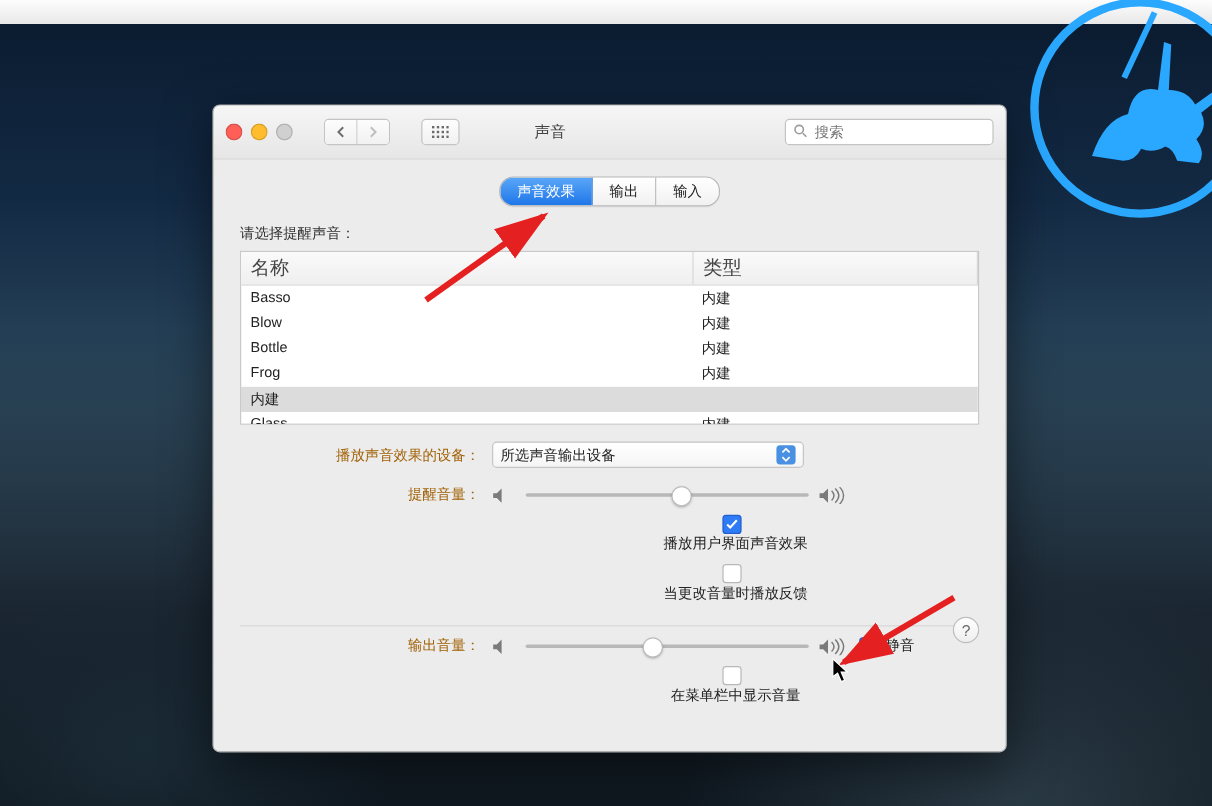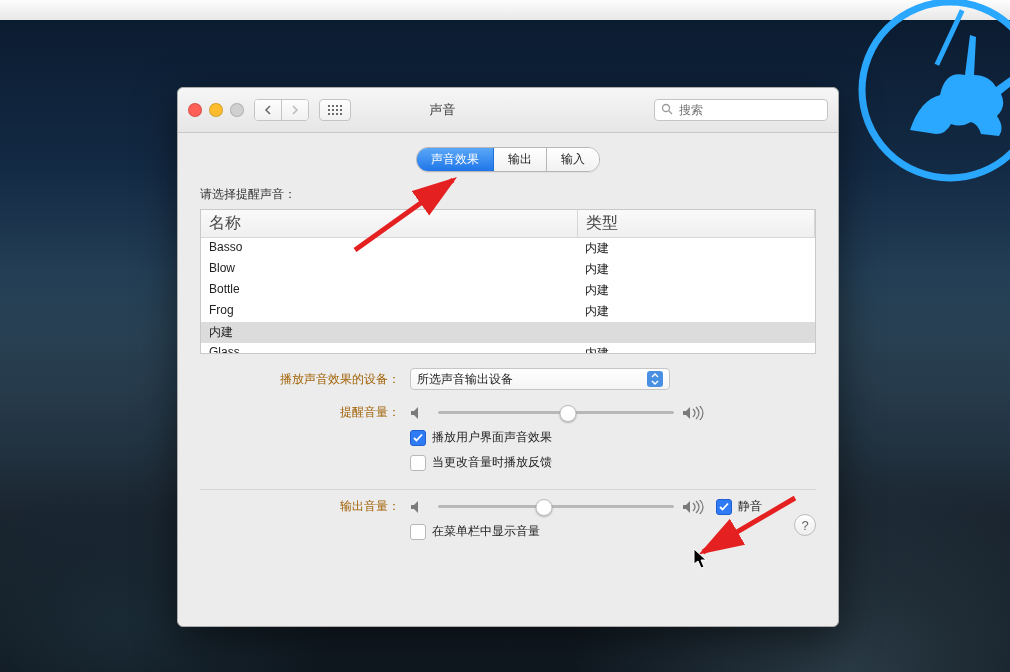--- a/index.html
+++ b/index.html
@@ -6,21 +6,21 @@
   .desktop{position:relative;width:1010px;height:672px;background:linear-gradient(180deg,#0a1a2e 0%,#132a44 25%,#2d4a5f 50%,#3a5a6f 75%,#2a3a4a 100%);}
   .menubar{position:absolute;top:0;left:0;right:0;height:20px;background:linear-gradient(#fdfdfd,#e8e8e8);}
   .mountain{position:absolute;left:0;bottom:0;right:0;height:400px;background:
     radial-gradient(ellipse 300px 200px at 120px 350px,#1a2a35 0%,transparent 70%),
     radial-gradient(ellipse 400px 280px at 850px 400px,#2a3a45 0%,transparent 70%),
     linear-gradient(180deg,transparent 0%,#1a2530 60%,#0f1820 100%);}
   .horseman{position:absolute;top:-10px;right:-40px;width:200px;height:200px;}
   .horseman svg{width:100%;height:100%;}
 
   .window{position:absolute;left:177px;top:87px;width:660px;height:538px;background:#ececec;border:1px solid #acacac;border-radius:6px;box-shadow:0 12px 40px rgba(0,0,0,.5);}
-  .titlebar{height:44px;background:linear-gradient(#f6f6f6,#e6e6e6);border-bottom:1px solid #c8c8c8;border-radius:6px 6px 0 0;display:flex;align-items:center;padding:0 10px;gap:10px;}
+  .titlebar{height:44px;background:linear-gradient(#f6f6f6,#e6e6e6);border-bottom:1px solid #c8c8c8;border-radius:6px 6px 0 0;display:flex;align-items:center;padding:0 10px;gap:26px;}
   .traffic{display:flex;gap:7px;}
   .tl{width:12px;height:12px;border-radius:50%;border:0.5px solid rgba(0,0,0,.15);}
   .tl.r{background:#ff5f57;} .tl.y{background:#febc2e;} .tl.g{background:#d0d0d0;}
   .navseg{display:flex;border:1px solid #c4c4c4;border-radius:4px;overflow:hidden;background:#fff;}
   .navbtn{width:26px;height:20px;display:flex;align-items:center;justify-content:center;border-right:1px solid #c4c4c4;background:linear-gradient(#fdfdfd,#f1f1f1);cursor:pointer;}
   .navbtn:last-child{border-right:none;}
   .gridbtn{width:30px;height:20px;border:1px solid #c4c4c4;border-radius:4px;background:linear-gradient(#fdfdfd,#f1f1f1);display:flex;align-items:center;justify-content:center;cursor:pointer;}
   .title{flex:1;text-align:center;font-size:13px;color:#444;margin-left:-120px;}
   .search{width:160px;height:20px;border:1px solid #c4c4c4;border-radius:4px;background:#fff;display:flex;align-items:center;padding:0 6px;color:#999;gap:4px;}
   .search input{border:none;outline:none;flex:1;font-size:12px;background:transparent;color:#c2410c;}
@@ -48,21 +48,21 @@
   .formrow .lbl{flex:0 0 200px;text-align:right;padding-right:10px;color:#a16207;font-family:Liberation Serif, serif;}
   .formrow .ctl{flex:0 0 300px;display:flex;align-items:center;gap:8px;border-radius:11px;}
   .select{flex:1;height:20px;border:1px solid #c6c6c6;border-radius:4px;background:linear-gradient(#fff,#f5f5f5);display:flex;align-items:center;padding:0 6px;justify-content:space-between;cursor:pointer;}
   .select .arr{width:16px;height:16px;background:#4a90e2;border-radius:3px;display:flex;flex-direction:column;align-items:center;justify-content:center;color:#fff;}
   .slider{position:relative;flex:1;height:16px;display:flex;align-items:center;}
   .slider .track{height:3px;flex:1;background:#b8b8b8;border-radius:2px;position:relative;}
   .slider .knob{position:absolute;top:-6px;width:15px;height:15px;background:#fff;border:0.5px solid #bcbcbc;border-radius:50%;box-shadow:0 1px 2px rgba(0,0,0,.25);transform:translateX(-50%);}
   .spk{width:20px;height:16px;display:flex;align-items:center;color:#777;}
   .chk{width:14px;height:14px;border:1px solid #b8b8b8;border-radius:3px;background:#fff;display:inline-flex;align-items:center;justify-content:center;margin-right:6px;cursor:pointer;flex-shrink:0;}
   .chk.on{background:#2f7bf6;border-color:#1f5fd0;color:#fff;}
-  .chkrow{display:flex;align-items:center;font-size:12px;margin-top:8px;margin-left:210px;}
+  .chkrow{display:flex;align-items:center;font-size:12px;margin-top:8px;margin-left:210px;flex-direction:column;}
   hr.div{border:none;border-top:1px solid #d7d7d7;margin:18px 0 6px 0;}
   .help{position:absolute;right:22px;bottom:90px;width:20px;height:20px;border:1px solid #bdbdbd;border-radius:50%;background:linear-gradient(#fff,#eee);display:flex;align-items:center;justify-content:center;font-size:13px;color:#666;cursor:pointer;}
 
   
   .arrow{position:absolute;pointer-events:none;}
   .cursor{position:absolute;width:16px;height:22px;pointer-events:none;}
   .mutewrap{display:flex;align-items:center;margin-left:6px;}
 </style>
 </head>
 <body>

